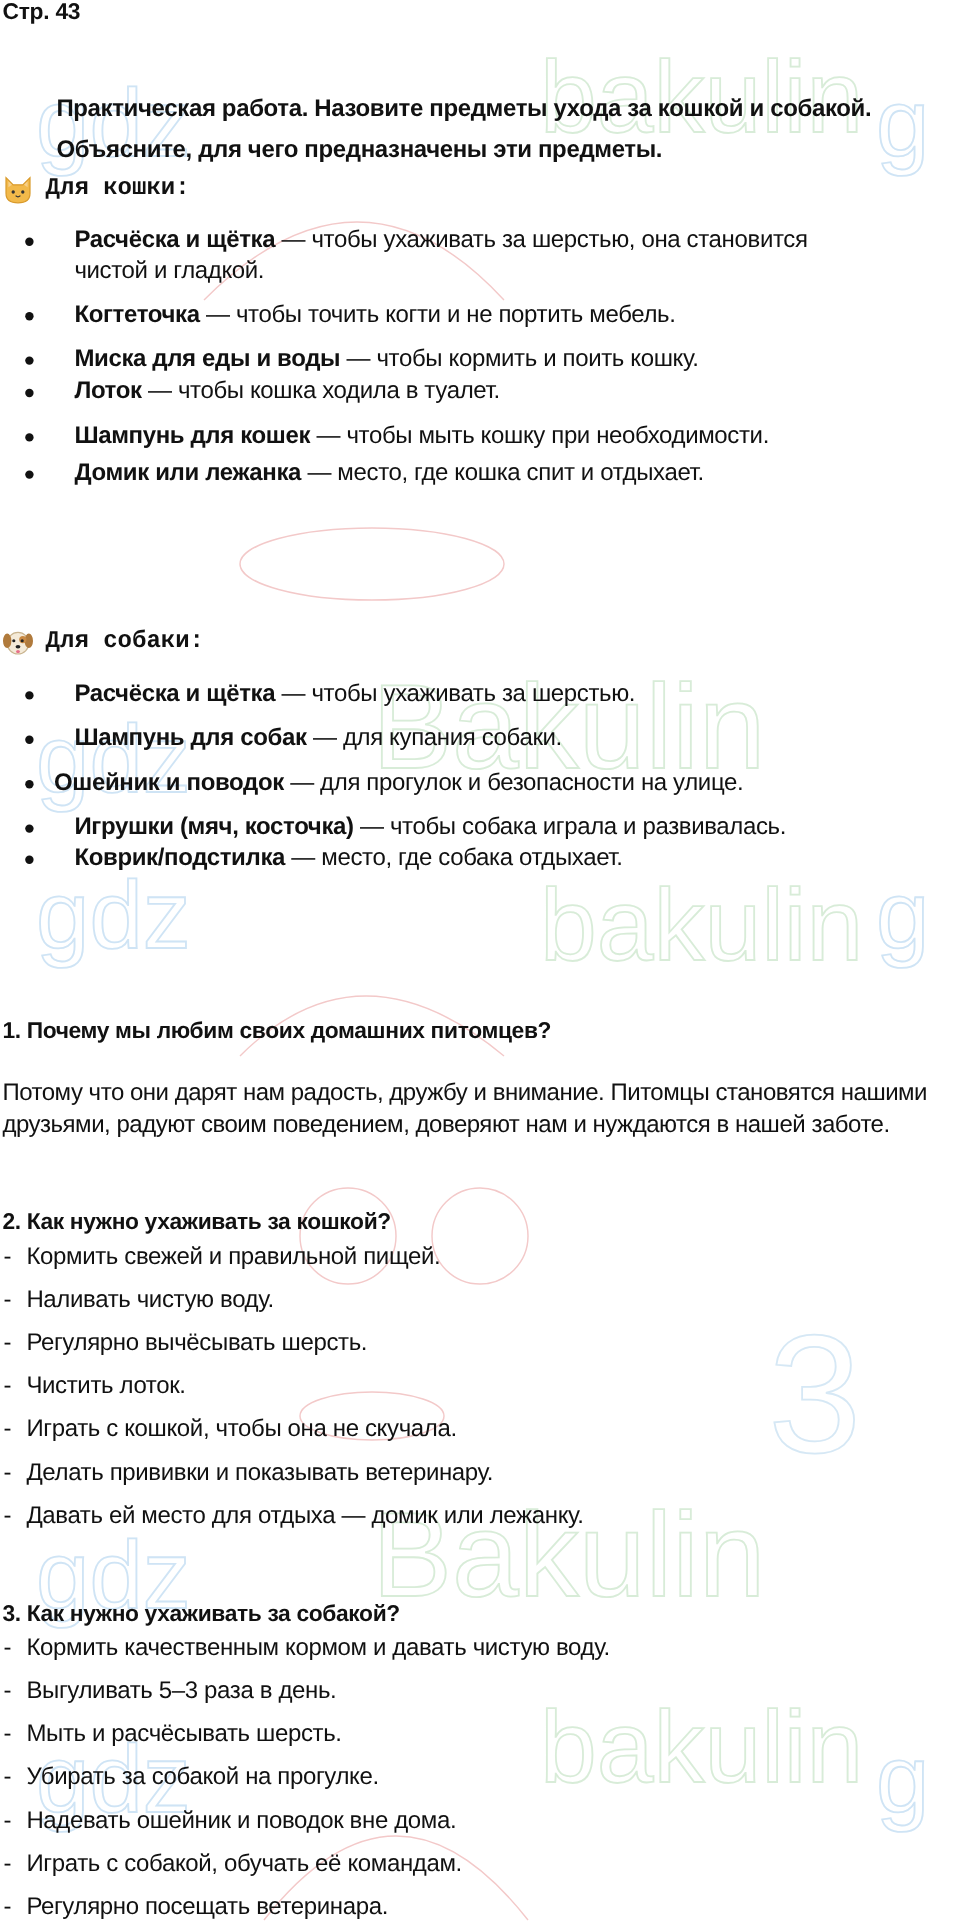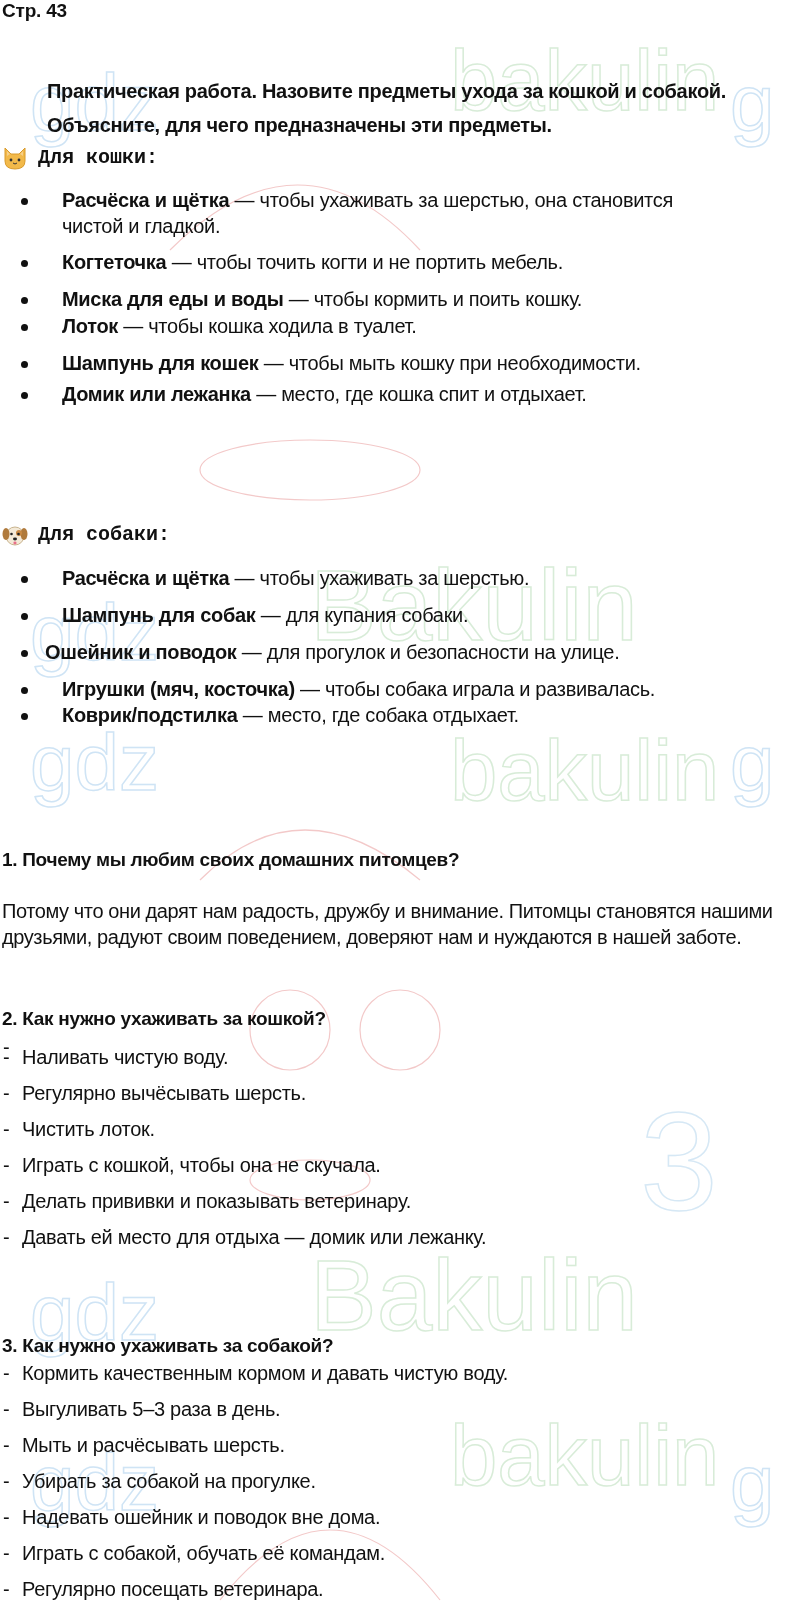--- a/index.html
+++ b/index.html
@@ -179,21 +179,21 @@
       <span class="dot"></span>
       <b>Коврик/подстилка</b><span> — </span><span>место, где собака отдыхает.</span>
     </li>
   </ul>
 
   <div class="q-title" style="top:836px;">1. Почему мы любим своих домашних питомцев?</div>
   <div class="answer" style="top:870px;margin-top:28px;">Потому что они дарят нам радость, дружбу и внимание. Питомцы становятся нашими друзьями, радуют своим поведением, доверяют нам и нуждаются в нашей заботе.</div>
 
   <div class="q-title" style="top:995px;">2. Как нужно ухаживать за кошкой?</div>
   <ul class="dash-list" style="top:1034px;">
-    <li class="dash-item" style="margin-bottom:10px;"><span class="dash">-</span></li>
+    <li class="dash-item" style="margin-bottom:10px;"><span class="dash">-</span><span>Кормить свежей и правильной пищей.</span></li>
     <li class="dash-item" style="margin-bottom:10px;"><span class="dash">-</span><span>Наливать чистую воду.</span></li>
     <li class="dash-item" style="margin-bottom:10px;"><span class="dash">-</span><span>Регулярно вычёсывать шерсть.</span></li>
     <li class="dash-item" style="margin-bottom:10px;"><span class="dash">-</span><span>Чистить лоток.</span></li>
     <li class="dash-item" style="margin-bottom:10px;"><span class="dash">-</span><span>Играть с кошкой, чтобы она не скучала.</span></li>
     <li class="dash-item" style="margin-bottom:10px;"><span class="dash">-</span><span>Делать прививки и показывать ветеринару.</span></li>
     <li class="dash-item"><span class="dash">-</span><span>Давать ей место для отдыха — домик или лежанку.</span></li>
   </ul>
 
   <div class="q-title" style="top:1322px;">3. Как нужно ухаживать за собакой?</div>
   <ul class="dash-list" style="top:1360px;">

